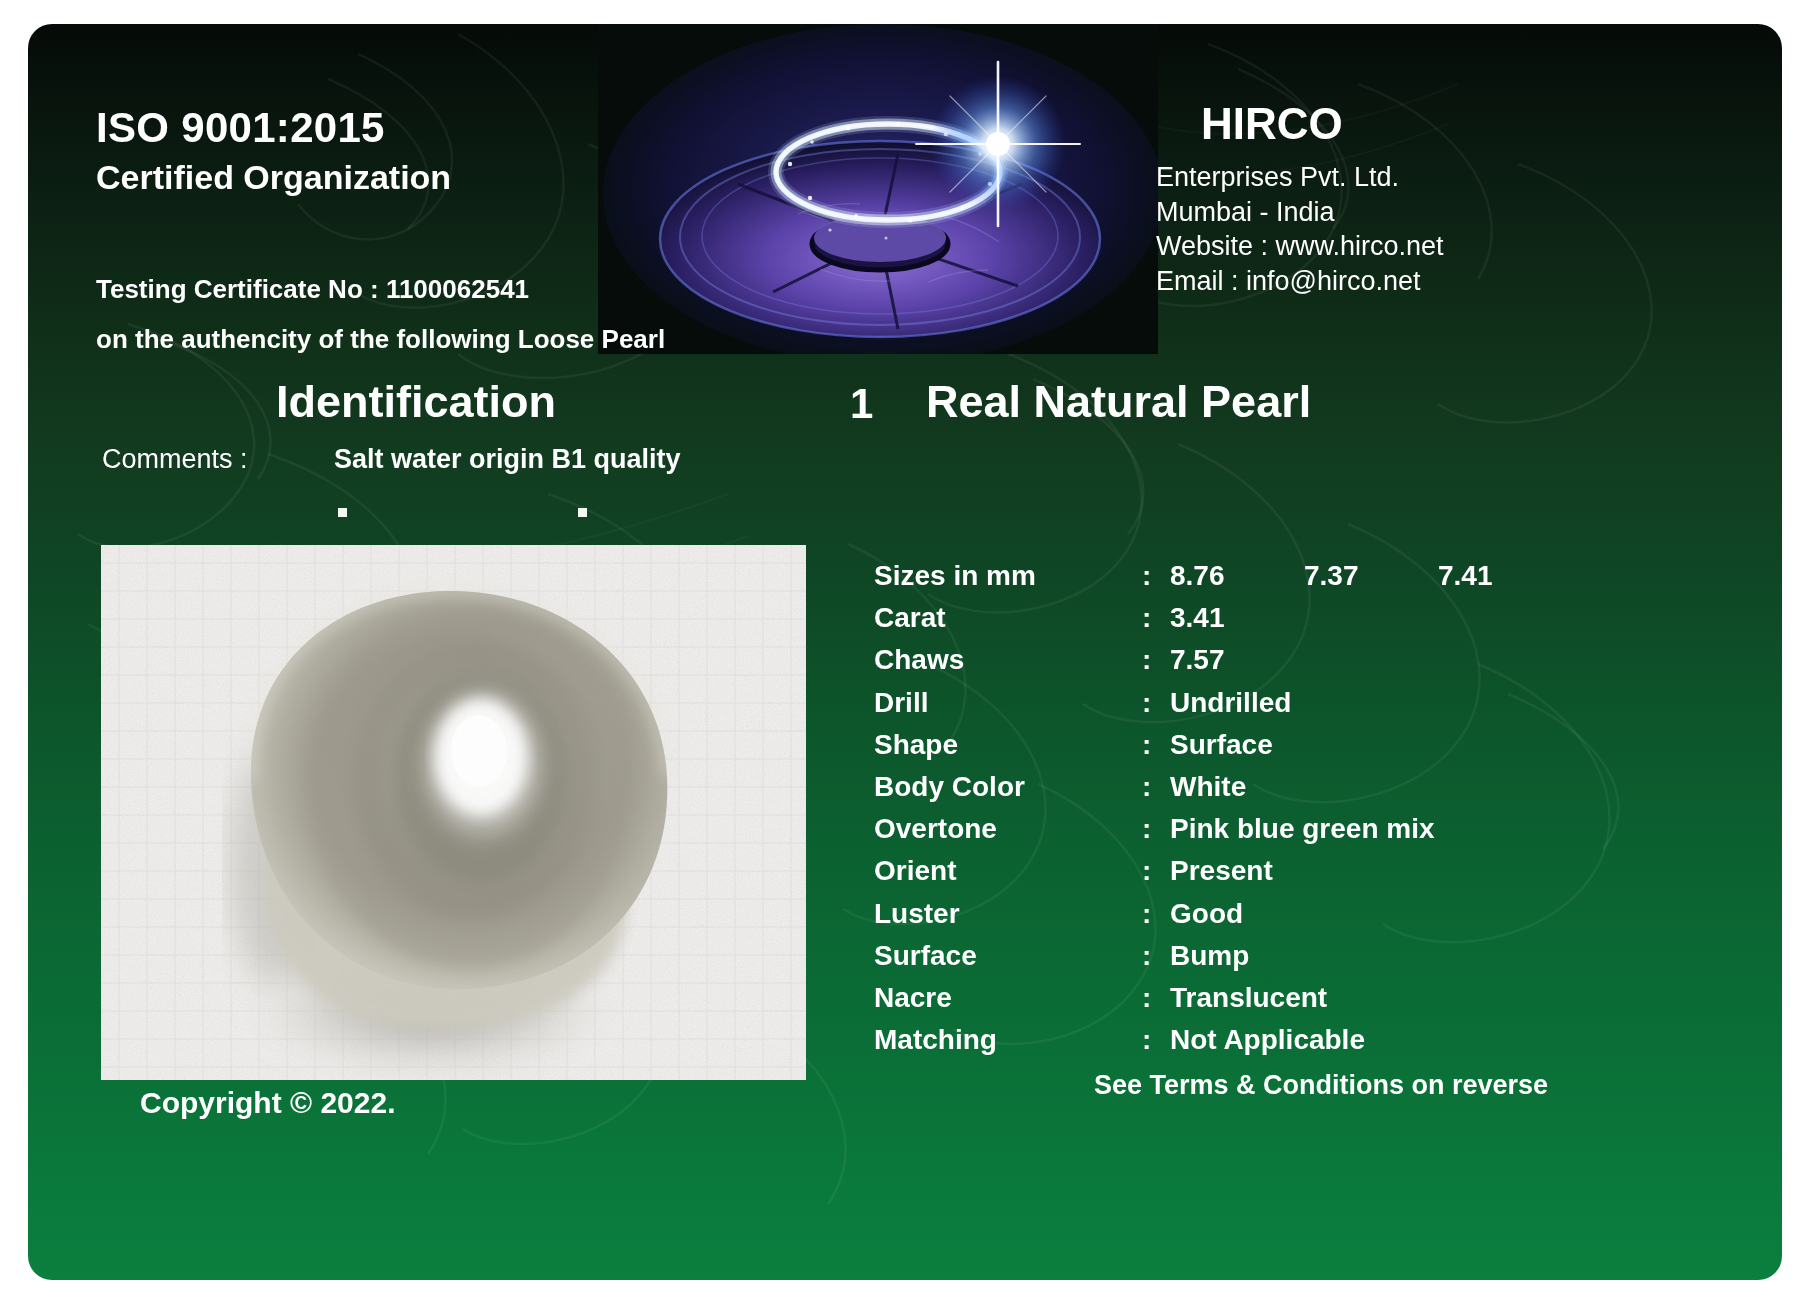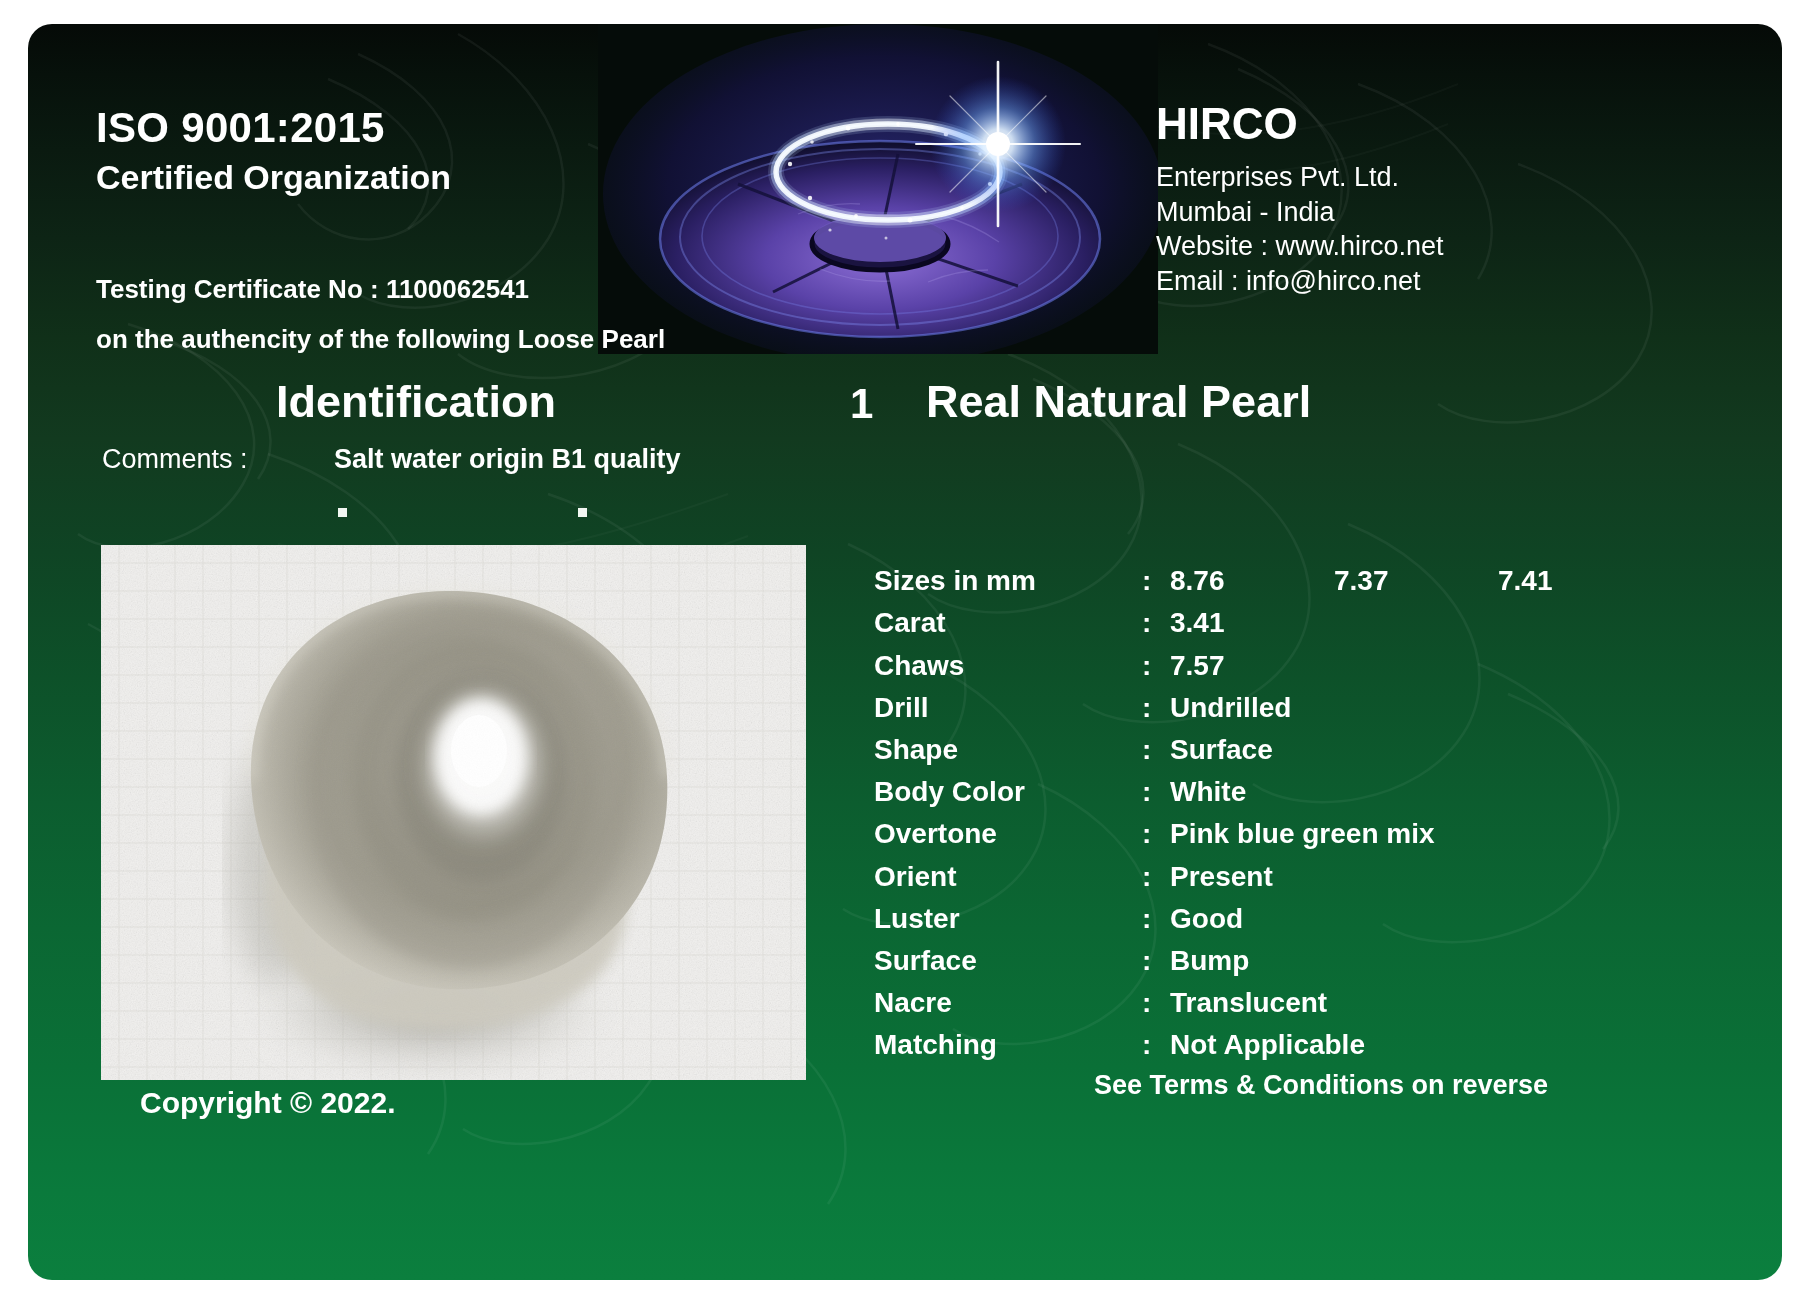--- a/index.html
+++ b/index.html
@@ -67,20 +67,21 @@
   }
 
   
   .company{
     position:absolute;left:1128px;top:78px;
     color:#ffffff;
   }
   .company-name{
     font-size:44px;font-weight:bold;line-height:1;
     margin-bottom:14px;
+    margin-left:45px;
   }
   .company-line{
     font-size:27px;font-weight:normal;line-height:1.28;
     white-space:nowrap;
   }
 
   
   .ident-label{
     position:absolute;left:248px;top:352px;
     font-size:45px;font-weight:bold;color:#ffffff;
@@ -120,39 +121,38 @@
   .photo svg{width:100%;height:100%;display:block;}
 
   
   .props{
     position:absolute;
     left:846px;top:531px;
     width:880px;
   }
   .prop-row{
     display:flex;
-    align-items:flex-end;
+    align-items:center;
     height:42.2px;
     white-space:nowrap;
   }
   .prop-key{
     width:268px;
     font-size:28px;font-weight:bold;color:#ffffff;
     flex:0 0 268px;
   }
   .prop-colon{
     width:28px;flex:0 0 28px;
     font-size:28px;font-weight:bold;color:#ffffff;
   }
   .prop-val{
     font-size:28px;font-weight:bold;color:#ffffff;
   }
   .sizes .prop-val{
     display:flex;
-    gap:30px;
   }
   .sizes .sz{width:134px;font-weight:bold;}
   .sizes .sz:last-child{width:auto;}
 
   .terms{
     position:absolute;
     left:1066px;top:1046px;
     font-size:27px;font-weight:bold;color:#ffffff;
     white-space:nowrap;
   }

